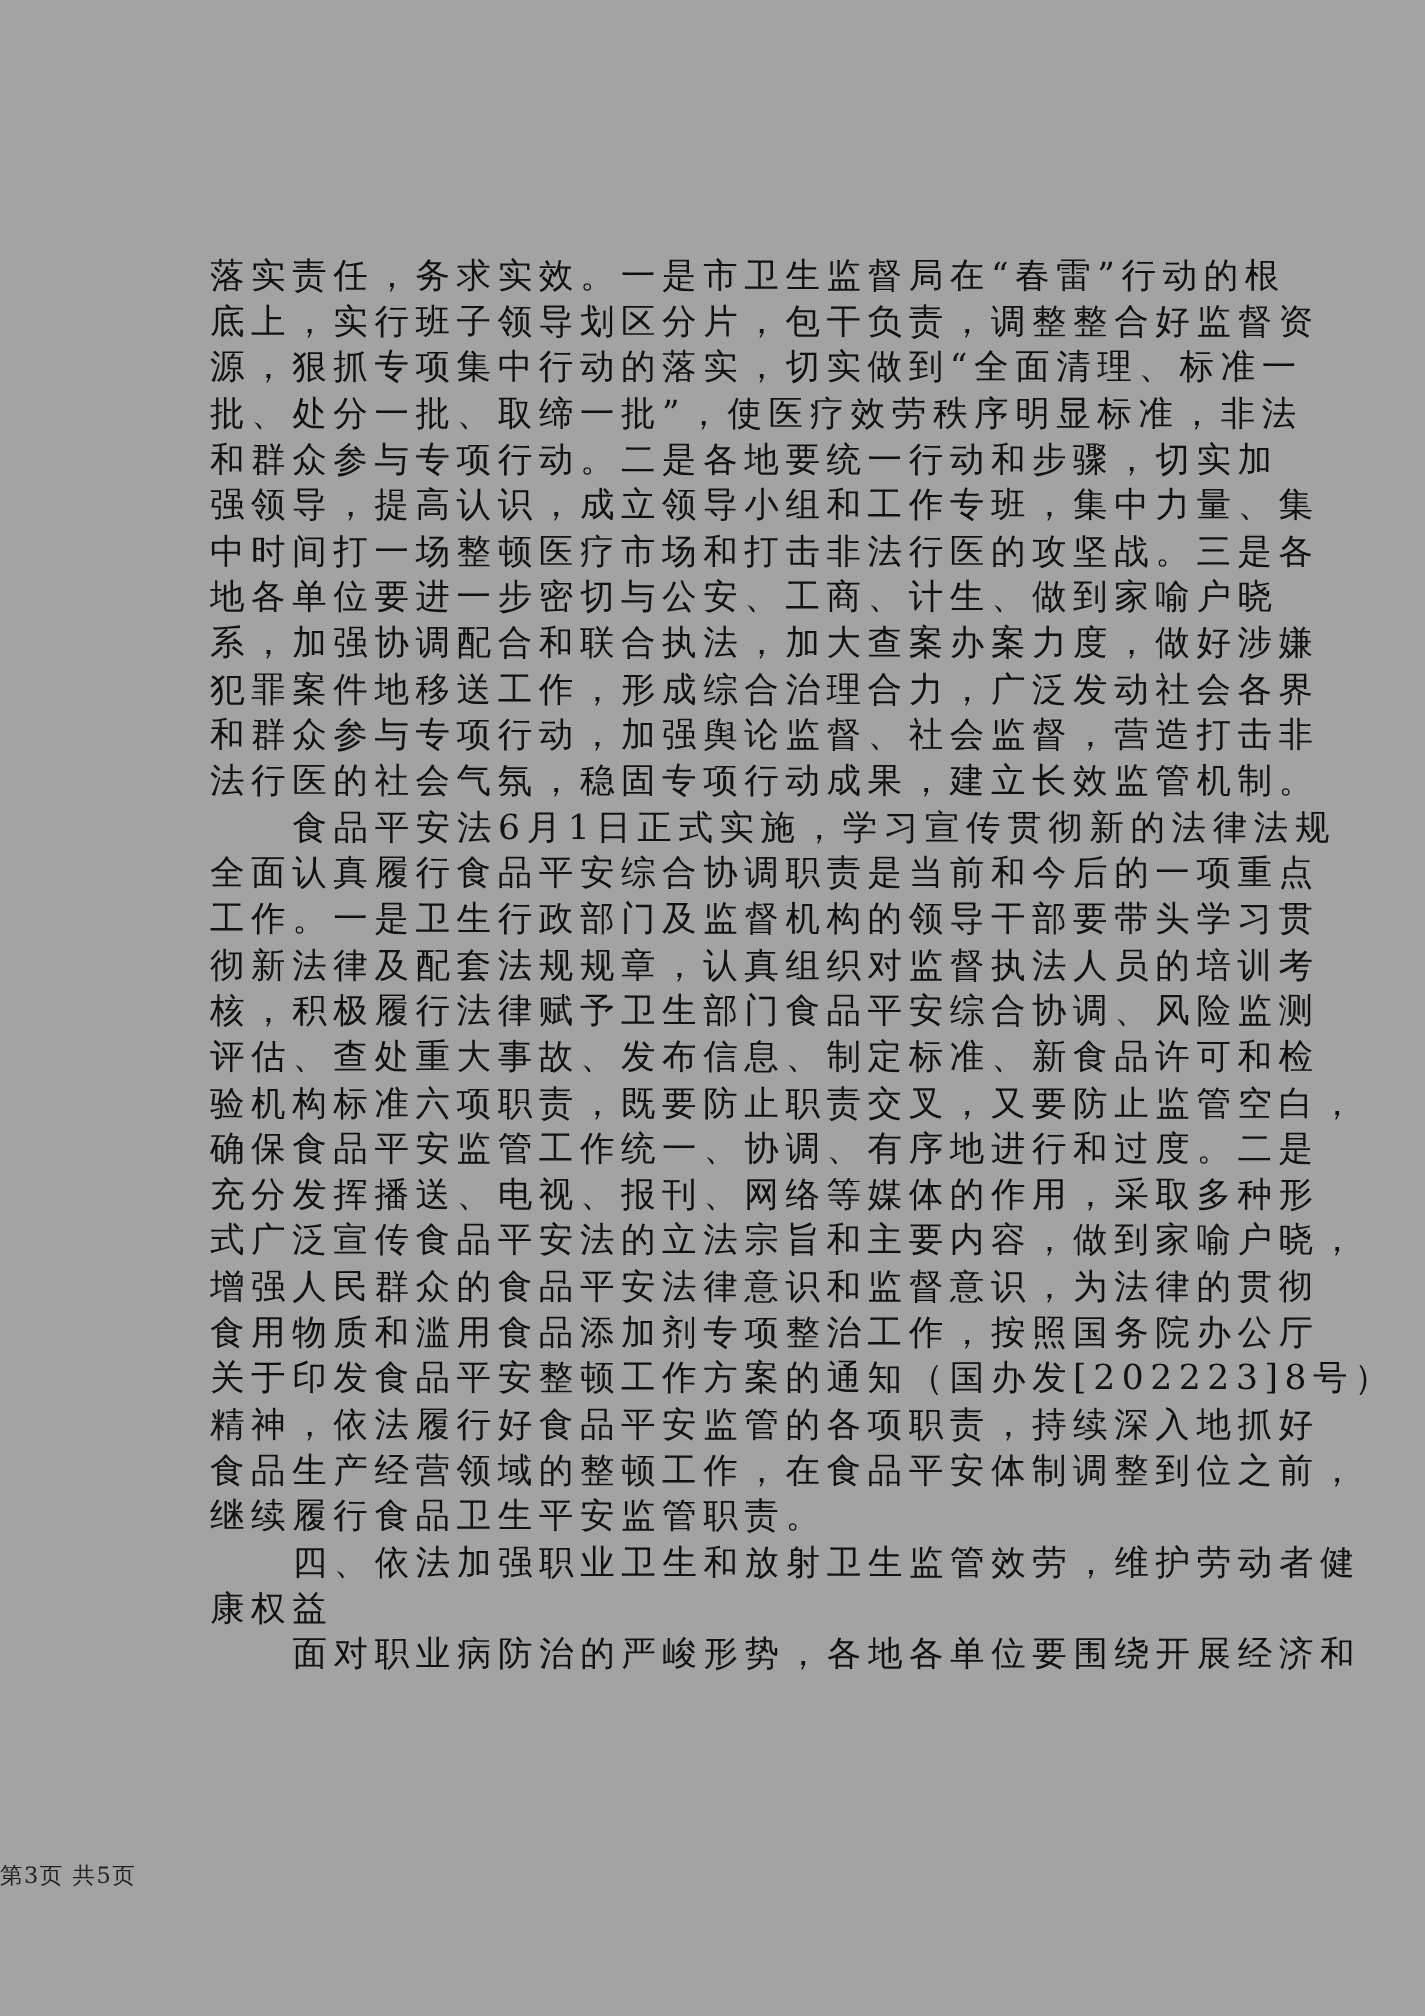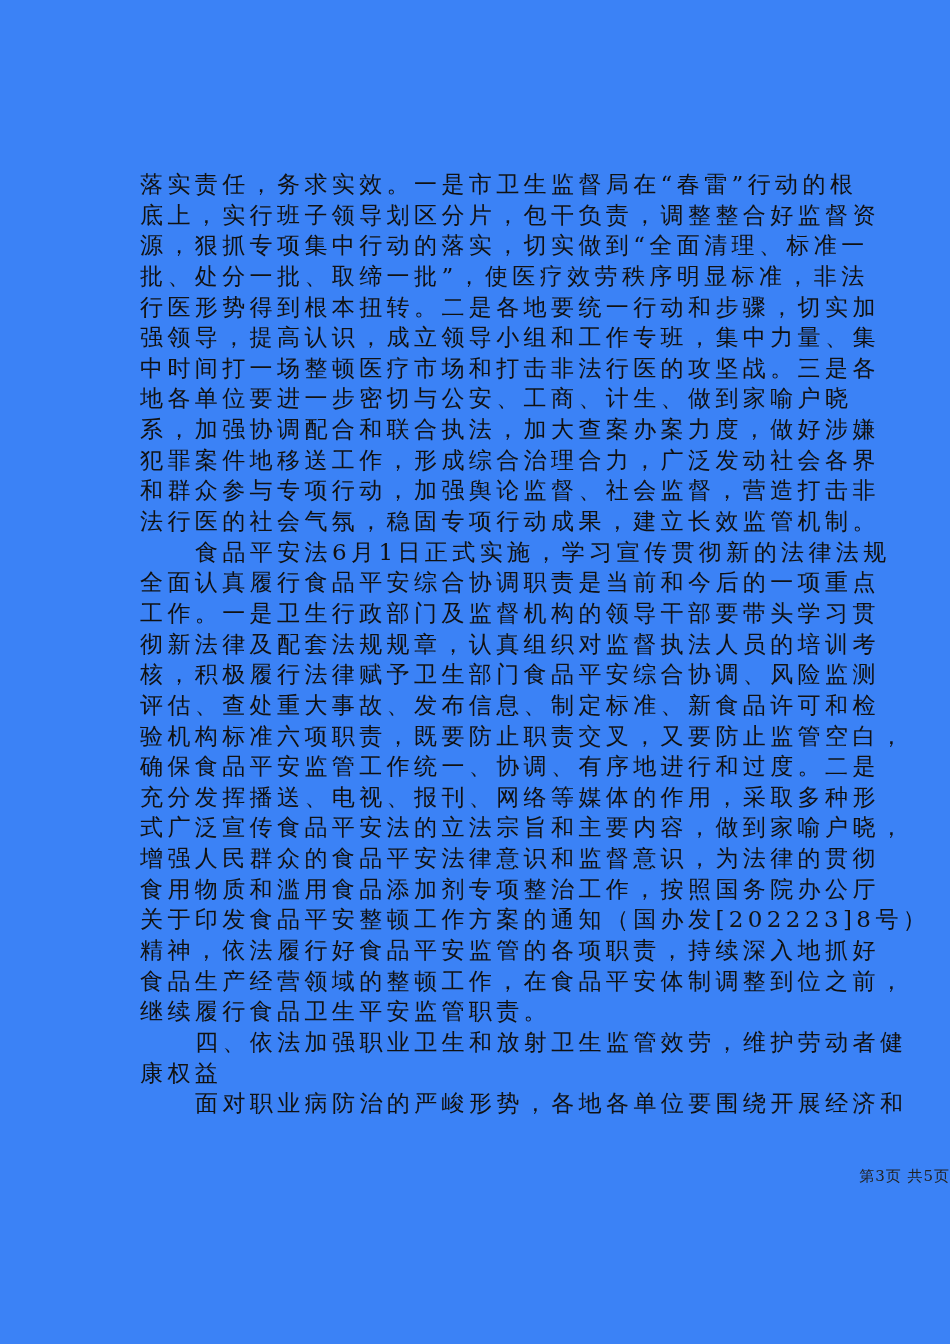--- a/index.html
+++ b/index.html
@@ -1,55 +1,55 @@
 <!DOCTYPE html>
 <html><head>
 <meta charset="utf-8">
 <style>
   html, body { margin: 0; padding: 0; background: #ffffff; }
   body { width: 950px; height: 1344px; position: relative; overflow: hidden; }
-  .page { position: absolute; left: 0; top: 0; width: 950px; height: 1344px; background: #3b82f6; }
+  .page { position: absolute; left: 0; top: 0; width: 950px; height: 1344px; background: #a3a3a3; }
   .body-text {
     position: absolute;
     left: 140px;
     top: 169px;
     width: 700px;
     font-family: "DejaVu Serif", "Liberation Serif", serif;
     font-size: 23px;
     line-height: 30.65px;
     color: #111;
   }
   .line {
     display: block;
     white-space: nowrap;
     letter-spacing: 4.4px;
     height: 30.65px;
   }
   .indent { padding-left: 55px; }
   .footer {
     position: absolute;
     left: 0; width: 950px;
-    top: 1167px;
-    text-align: right;
+    top: 1241px;
+    text-align: left;
     font-family: "DejaVu Serif", "Liberation Serif", serif;
     font-size: 15px;
     color: #222;
     letter-spacing: 1px;
   }
 </style>
 </head>
 <body>
 
 <div class="page">
   <div class="body-text" id="body-text">
       <span class="line">落实责任，务求实效。一是市卫生监督局在“春雷”行动的根</span>
       <span class="line">底上，实行班子领导划区分片，包干负责，调整整合好监督资</span>
       <span class="line">源，狠抓专项集中行动的落实，切实做到“全面清理、标准一</span>
       <span class="line">批、处分一批、取缔一批”，使医疗效劳秩序明显标准，非法</span>
-      <span class="line">行医形势得到根本扭转。二是各地要统一行动和步骤，切实加</span>
+      <span class="line">和群众参与专项行动。二是各地要统一行动和步骤，切实加</span>
       <span class="line">强领导，提高认识，成立领导小组和工作专班，集中力量、集</span>
       <span class="line">中时间打一场整顿医疗市场和打击非法行医的攻坚战。三是各</span>
       <span class="line">地各单位要进一步密切与公安、工商、计生、做到家喻户晓</span>
       <span class="line">系，加强协调配合和联合执法，加大查案办案力度，做好涉嫌</span>
       <span class="line">犯罪案件地移送工作，形成综合治理合力，广泛发动社会各界</span>
       <span class="line">和群众参与专项行动，加强舆论监督、社会监督，营造打击非</span>
       <span class="line">法行医的社会气氛，稳固专项行动成果，建立长效监管机制。</span>
       <span class="line indent">食品平安法6月1日正式实施，学习宣传贯彻新的法律法规</span>
       <span class="line">全面认真履行食品平安综合协调职责是当前和今后的一项重点</span>
       <span class="line">工作。一是卫生行政部门及监督机构的领导干部要带头学习贯</span>

